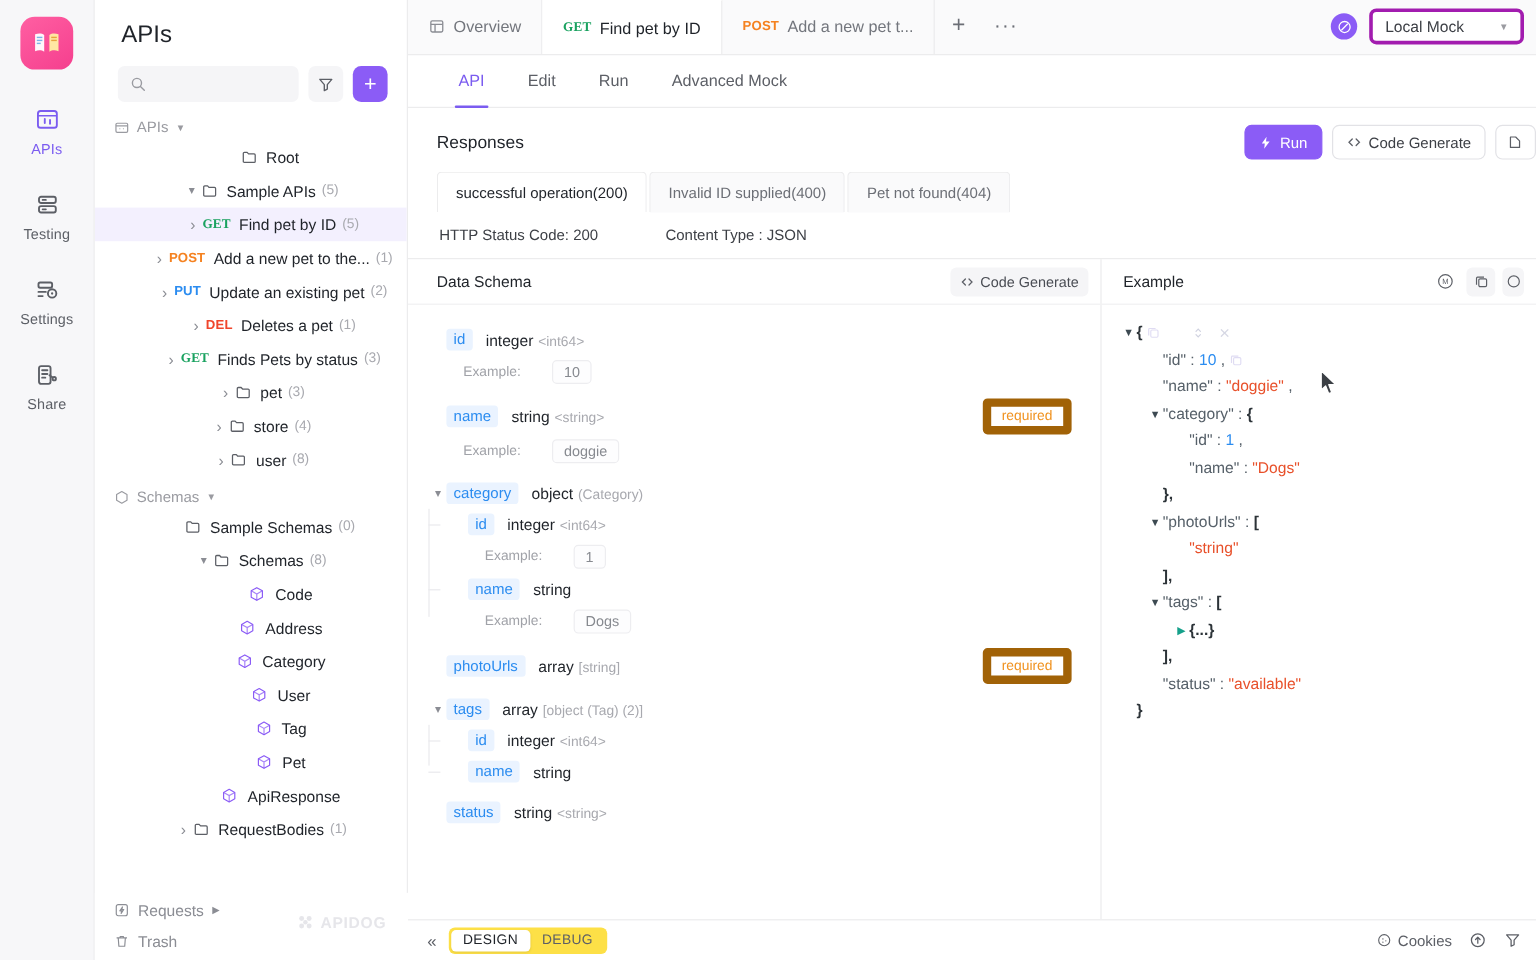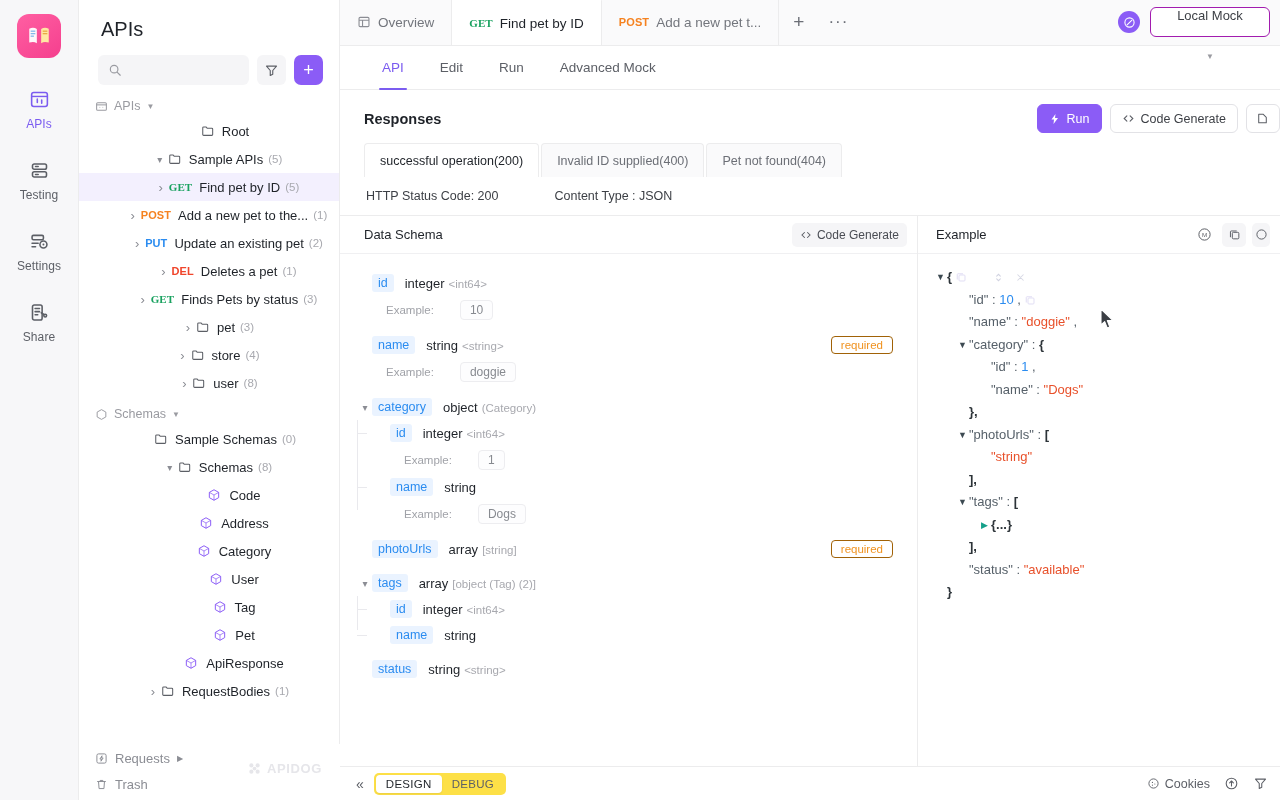--- a/index.html
+++ b/index.html
@@ -101,39 +101,39 @@
   .tab.active { background: #fff; color: #1f2329; border-top: 2px solid transparent;}
   .tab .meth { margin-right: 0; }
   .tab-plus { padding: 0 14px; height: 46px; display: flex; align-items: center; color:#6b6e76; font-size: 19px; cursor: pointer; }
   .tab-more { padding: 0 10px; height: 46px; display: flex; align-items: center; color:#6b6e76; font-size: 17px; cursor: pointer; letter-spacing:1px;}
   .tabbar-right { margin-left: auto; display: flex; align-items: center; gap: 10px; padding: 0 10px 8px 0; }
   .env-badge {
     width: 22px; height: 22px; border-radius: 50%; background: #8b5cf6;
     display: flex; align-items: center; justify-content: center; cursor: pointer;
   }
   .env-select {
-    height: 30px; border: 1px solid #a21caf; border-radius: 6px; background: #fff;
+    height: 30px; border: 3px solid #a21caf; border-radius: 6px; background: #fff;
     display: flex; align-items: center; padding: 0 10px; gap: 29px;
-    font-size: 13px; color: #3c3f45; cursor: pointer; min-width: 120px; flex-direction: column;
+    font-size: 13px; color: #3c3f45; cursor: pointer; min-width: 120px;
   }
 
   .subtabs { height: 44px; display: flex; align-items: center; padding: 0 0 0 24px; gap: 0; border-bottom: 1px solid #ececed; flex: 0 0 44px;}
   .subtab {
     position: relative; height: 44px; display: flex; align-items: center;
     padding: 0 18px; font-size: 13.5px; color: #5c5f66; cursor: pointer;
   }
   .subtab.active { color: #7b5cf0; }
   .subtab.active::after {
     content:""; position: absolute; left: 15px; right: 15px; bottom: 0;
     height: 2px; background: #7b5cf0; border-radius: 2px;
   }
 
   .content { flex: 1; display: flex; flex-direction: column; min-height: 0; }
   .resp-hdr { display: flex; align-items: center; padding: 14px 0 10px 24px; position: relative; }
-  .resp-title { font-size: 14.5px; color: #1f2329; font-weight: bold; }
+  .resp-title { font-size: 14.5px; color: #1f2329; }
   .resp-actions { margin-left: auto; display: flex; gap: 8px; padding-right: 0px; }
   .btn {
     height: 29px; border-radius: 6px; border: 1px solid #e2e2e6; background: #fff;
     display: flex; align-items: center; gap: 6px; padding: 0 11px;
     font-size: 12.5px; color: #3c3f45; cursor: pointer; white-space: nowrap;
   }
   .btn.primary { background: #8b5cf6; border-color: #8b5cf6; color: #fff; font-weight: 500;}
 
   .resp-tabs { display: flex; padding-left: 24px; align-items: flex-end; }
   .rtab {
@@ -168,21 +168,21 @@
   .schema-body { flex: 1; overflow: hidden; padding: 16px 0 0 0; position: relative; }
   .srow { display: flex; align-items: center; min-height: 26px; padding-right: 24px; }
   .s-caret { width: 14px; flex: 0 0 14px; color: #8b8d94; font-size: 9px; display:flex; align-items:center; justify-content:center;}
   .s-key {
     background: #eaf3ff; color: #2b8cf0; font-size: 12.5px; border-radius: 3px;
     padding: 2px 6px; font-weight: 500;
   }
   .s-type { font-size: 13px; color: #1f2329; margin-left: 11px; font-weight: 500;}
   .s-fmt { font-size: 11.5px; color: #a8a9af; margin-left: 4px; font-weight: 400;}
   .s-req {
-    margin-left: auto; border: 1px solid #a16207; color: #f0921f; border-radius: 4px;
+    margin-left: auto; border: 7px solid #a16207; color: #f0921f; border-radius: 4px;
     font-size: 11.5px; padding: 2px 9px; background: #fff;
   }
   .s-ex { display: flex; align-items: center; gap: 26px; min-height: 28px; font-size: 11.5px; color: #a0a2a8;}
   .s-exval {
     border: 1px solid #ededf0; border-radius: 4px; background: #fdfdfe;
     padding: 2px 9px; font-size: 12px; color: #878a90; min-width: 26px; text-align: center;
   }
   .s-children { position: relative; padding-left: 36px; }
   .s-children::before {
     content:""; position: absolute; left: 17px; top: 0px; bottom: 18px; width: 1px; background: #e9e9ed;

